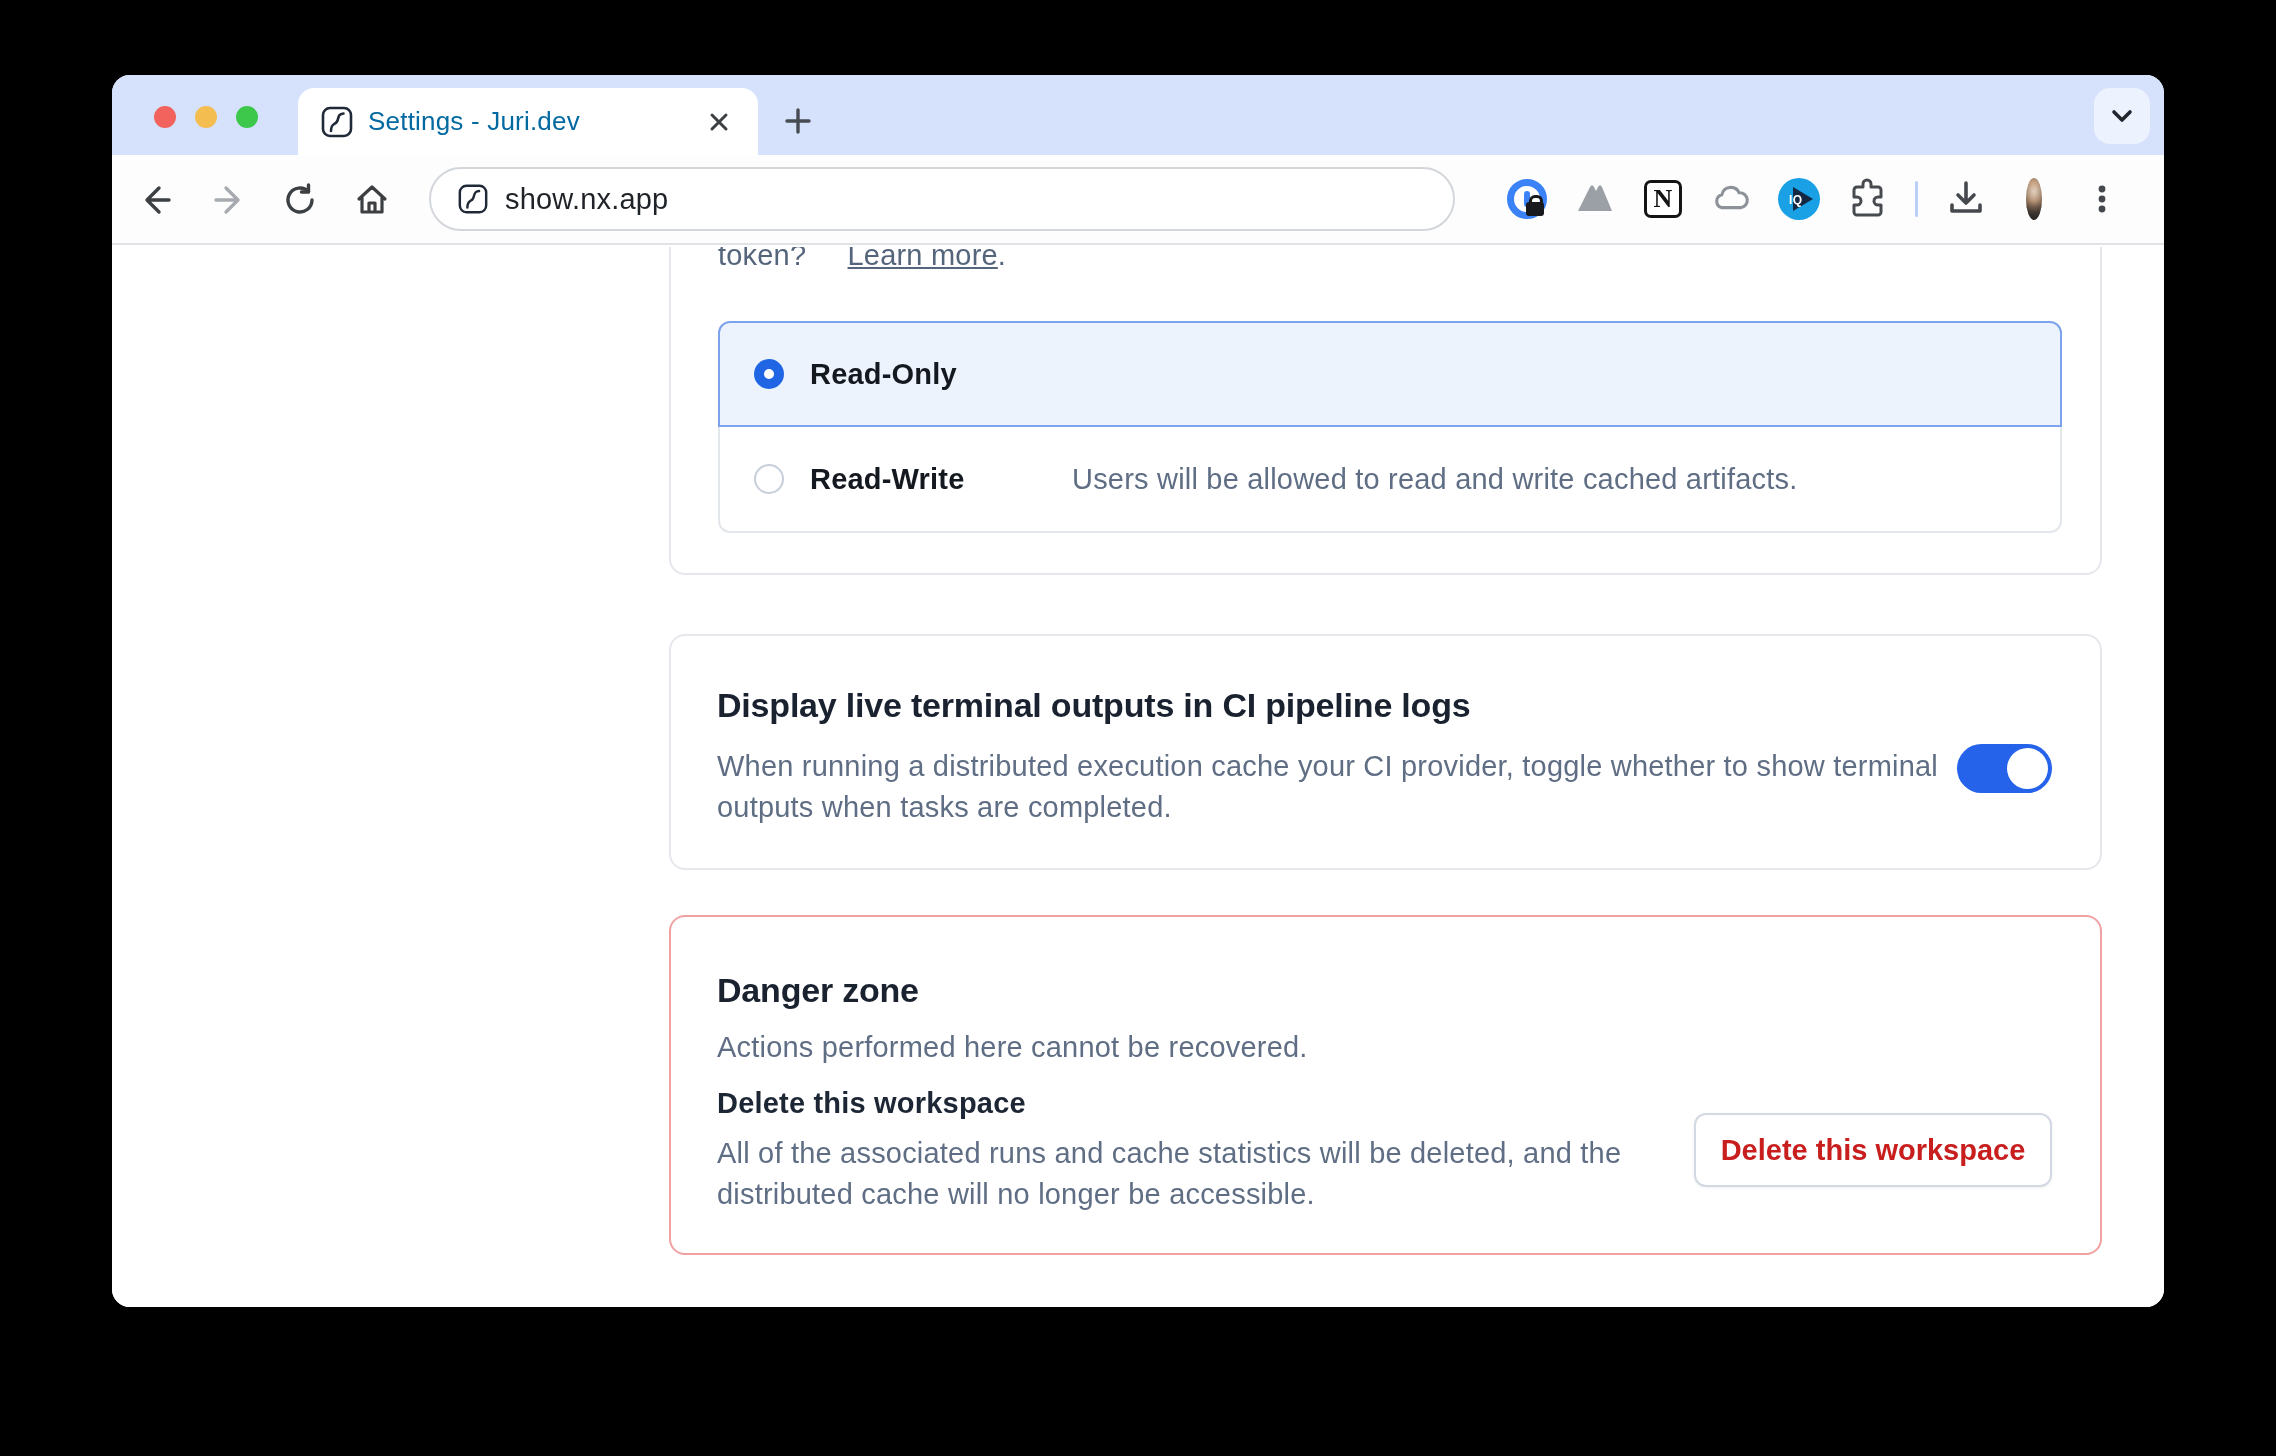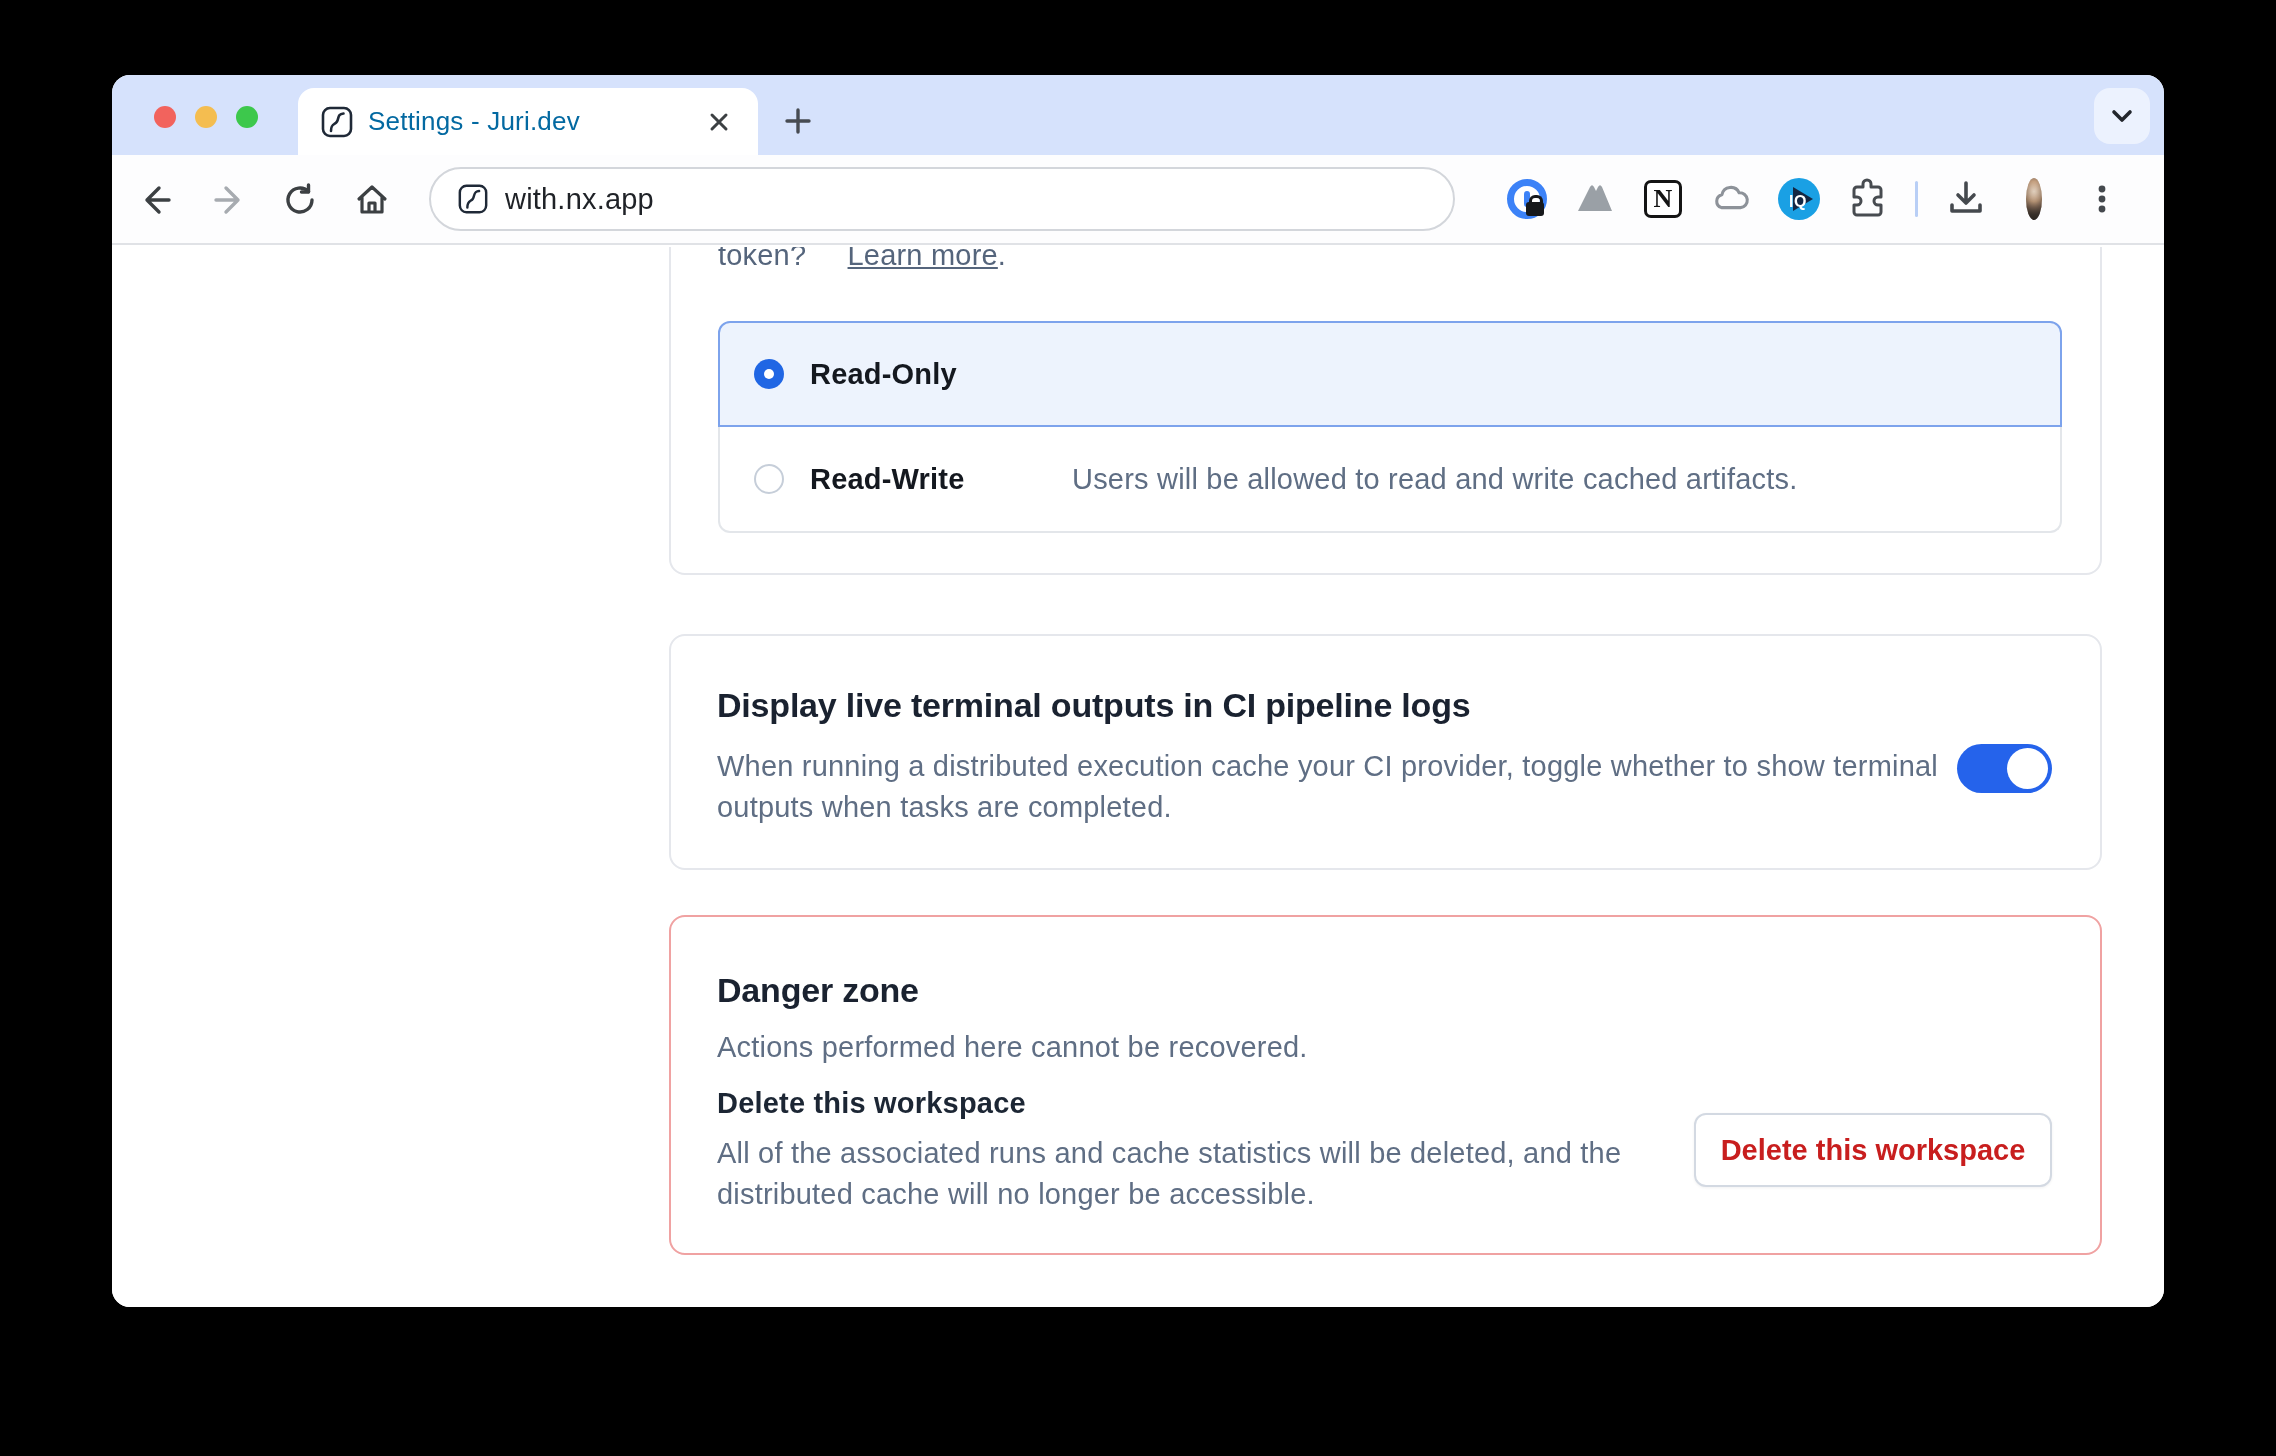--- a/index.html
+++ b/index.html
@@ -31,21 +31,21 @@
   .sep { width:3px; height:36px; background:#b9cff6; border-radius:2px; margin:0 14px; }
   .avatar { width:42px; height:42px; border-radius:50%; margin:0 14px;
             background:radial-gradient(circle at 50% 32%, #e9d8c6 0%, #cfa886 34%, #8a6f5d 58%, #4a4038 78%, #2e2a26 100%);
             box-shadow:inset 0 -12px 10px rgba(40,35,30,.55); }
   .onep { width:40px; height:40px; border-radius:50%; border:7px solid #3c82f7; position:relative; background:#fff; }
   .onep::before { content:""; position:absolute; left:10px; top:5px; width:6px; height:16px; border-radius:3px; background:#3c82f7; }
   .onep-lock { position:absolute; right:-4px; bottom:-4px; width:18px; height:14px; background:#17191c; border-radius:3px; }
   .onep-lock::before { content:""; position:absolute; left:3px; top:-7px; width:8px; height:8px; border:3px solid #17191c; border-bottom:none; border-radius:6px 6px 0 0; }
   .playiq { width:42px; height:42px; border-radius:50%; background:#1aa0e4; display:flex; align-items:center; justify-content:center; position:relative; }
   .playiq .tri { width:0; height:0; border-left:20px solid #142743; border-top:12px solid transparent; border-bottom:12px solid transparent; margin-left:7px; }
-  .playiq .iq { position:absolute; left:11px; top:15px; color:#fff; font-size:16px; font-weight:bold; letter-spacing:.5px;text-align:center; }
+  .playiq .iq { position:absolute; left:11px; top:15px; color:#fff; font-size:12px; font-weight:bold; letter-spacing:.5px;text-align:center; }
   .notion { width:38px; height:38px; border:3px solid #141414; border-radius:7px; background:#fff; display:flex; align-items:center; justify-content:center; font-family:"Liberation Serif", serif; font-weight:bold; font-size:26px; color:#141414; }
 
   
   .content { position:absolute; left:0; top:172px; width:100%; height:1060px; background:#fff; overflow:hidden; }
   .card { position:absolute; background:#fff; border:2px solid #e5e7ec; border-radius:16px; }
   .card1 { left:557px; top:-95px; width:1433px; height:423px; }
   .token-line { position:absolute; left:606px; top:-8px; font-size:29px; color:#55657c; letter-spacing:.2px; z-index:2; }
   .token-line a { color:#55657c; text-decoration:underline;margin-left:33px; }
 
   .radio-table { position:absolute; left:606px; top:74px; width:1344px; z-index:2; }
@@ -134,21 +134,21 @@
       <svg width="38" height="38" viewBox="0 0 38 38">
         <path d="M6 18 L19 6 L32 18 M9 15.5 V31 H29 V15.5 M16 31 V22 H22 V31" fill="none" stroke="#3c4043" stroke-width="3.2" stroke-linecap="round" stroke-linejoin="round"></path>
       </svg>
     </div>
 
     <div class="urlbar">
       <svg class="url-favicon" viewBox="0 0 34 34">
         <rect x="3" y="3" width="28" height="28" rx="7" fill="none" stroke="#1f2937" stroke-width="2.6"></rect>
         <path d="M11 26 C 11 18 15 20 17 16.5 C 19 13 17.5 9 23.5 8.5" fill="none" stroke="#1f2937" stroke-width="2.6" stroke-linecap="round"></path>
       </svg>
-      <span class="url-text">with.nx.app</span>
+      <span class="url-text">show.nx.app</span>
     </div>
 
     <div class="right-cluster">
       <div class="ext-box">
         <div class="onep">
             <div class="onep-lock"></div>
           </div>
       </div>
       <div class="ext-box">
         <svg width="44" height="44" viewBox="0 0 44 44">

